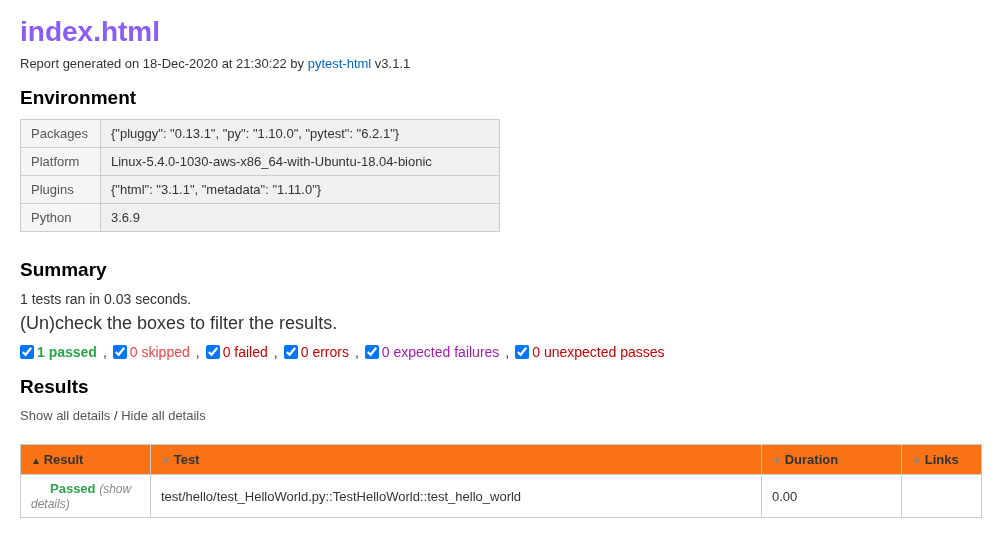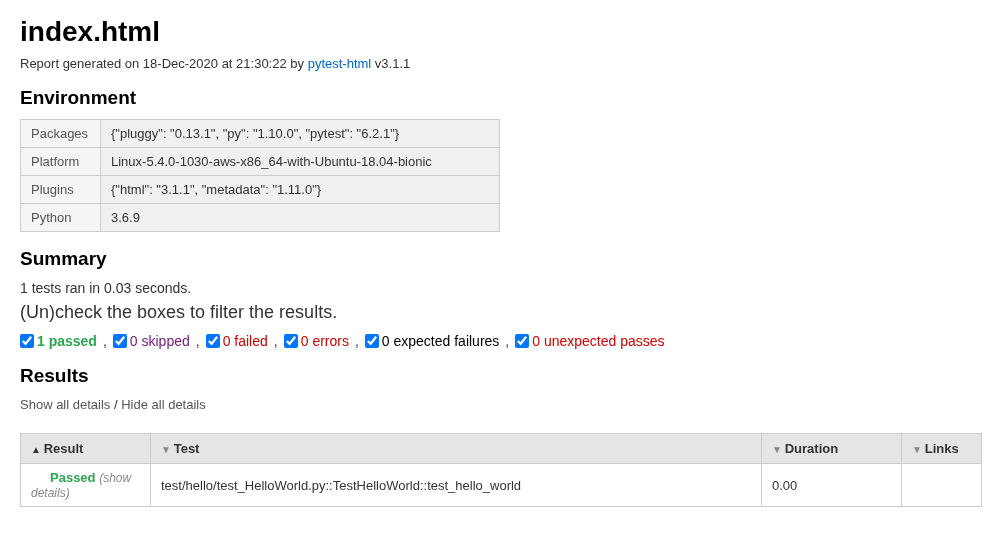--- a/index.html
+++ b/index.html
@@ -7,41 +7,41 @@
       font-family: Arial, Helvetica, sans-serif;
       font-size: 14px;
       color: #333;
       background: #fff;
       padding: 16px 20px;
     }
     h1 {
       font-size: 28px;
       font-weight: bold;
       margin-bottom: 8px;
-      color: #000000;
+      color: #8b5cf6;
     }
     .report-meta {
       font-size: 13px;
       color: #333;
       margin-bottom: 16px;
     }
     .report-meta a {
       color: #0066cc;
       text-decoration: none;
     }
     h2 {
       font-size: 19px;
       font-weight: bold;
       margin-bottom: 10px;
       color: #000;
     }
     .env-table {
       border-collapse: collapse;
       width: 480px;
-      margin-bottom: 16px;
+      margin-bottom: 27px;
       border: 1px solid #ccc;
     }
     .env-table td {
       border: 1px solid #ccc;
       padding: 6px 10px;
       font-size: 13px;
       vertical-align: top;
     }
     .env-table td:first-child {
       background: #f5f5f5;
@@ -91,21 +91,21 @@
     .details-links a {
       color: #555;
       text-decoration: none;
     }
     .results-table {
       border-collapse: collapse;
       width: 100%;
       font-size: 13px;
     }
     .results-table th {
-      background: #e5e5e5;
+      background: #f97316;
       border: 1px solid #ccc;
       padding: 7px 10px;
       text-align: left;
       font-weight: bold;
       color: #333;
     }
     .results-table td {
       border: 1px solid #ccc;
       padding: 6px 10px;
       vertical-align: middle;
@@ -165,39 +165,39 @@
   <div class="filter-checkboxes">
 
     <span class="filter-item">
       <input type="checkbox" checked="" style="">
       <span class="passed-label">1 passed</span>
     </span>
     <span class="separator">,</span>
 
     <span class="filter-item">
       <input type="checkbox" checked="" style="">
-      <span style="color:#701a75;">0 skipped</span>
+      <span style="color:#ef4444;">0 skipped</span>
     </span>
     <span class="separator">,</span>
 
     <span class="filter-item">
       <input type="checkbox" checked="" style="">
       <span style="color:#cc0000;">0 failed</span>
     </span>
     <span class="separator">,</span>
 
     <span class="filter-item">
       <input type="checkbox" checked="" style="">
       <span style="color:#cc0000;">0 errors</span>
     </span>
     <span class="separator">,</span>
 
     <span class="filter-item">
       <input type="checkbox" checked="" style="">
-      <span style="color:#000000;">0 expected failures</span>
+      <span style="color:#a21caf;">0 expected failures</span>
     </span>
     <span class="separator">,</span>
 
     <span class="filter-item">
       <input type="checkbox" checked="" style="">
       <span style="color:#cc0000;">0 unexpected passes</span>
     </span>
   </div>
 </div>
 

